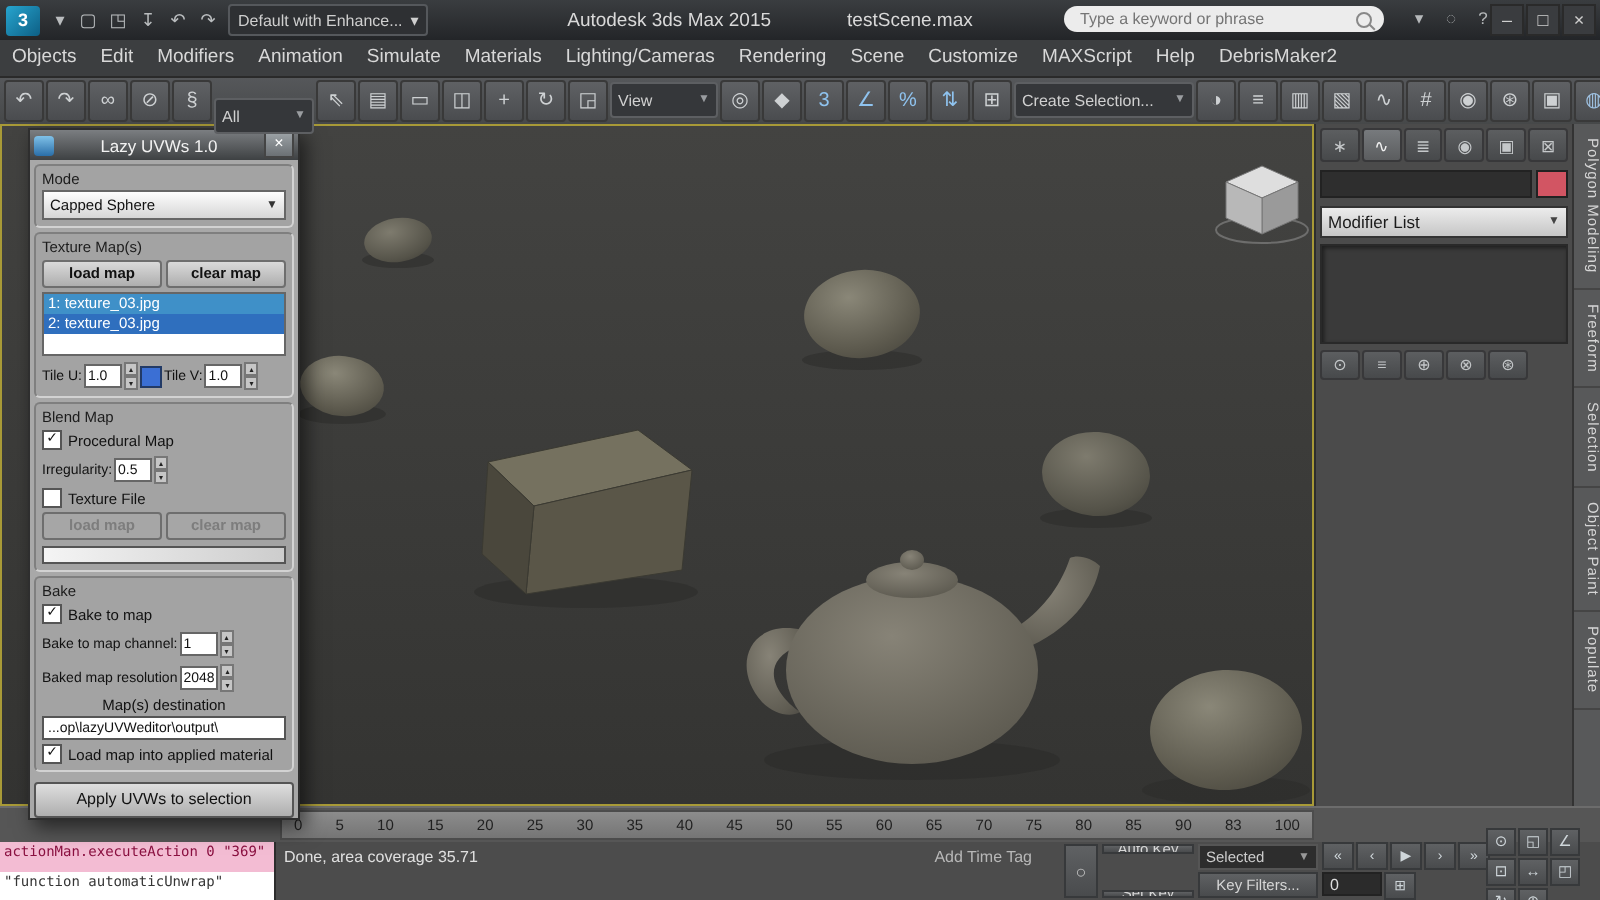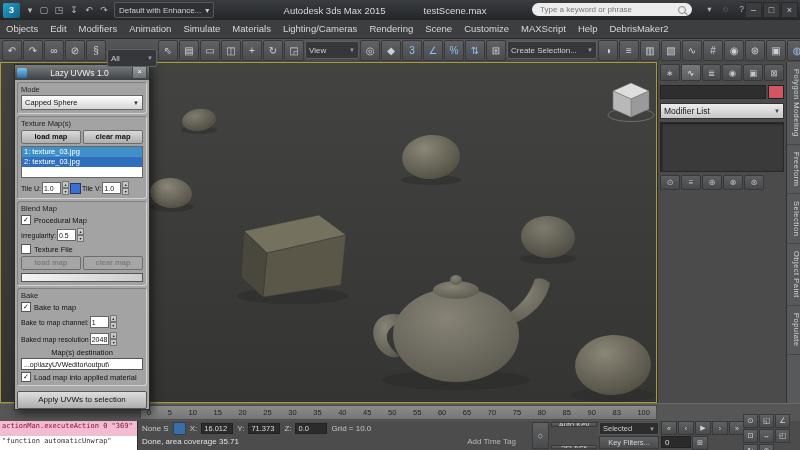--- a/index.html
+++ b/index.html
@@ -442,31 +442,20 @@
       </div>
   </div>
 
   <div class="statusbar">
     <div class="listener">
       <div class="l1">actionMan.executeAction 0 "369"  -- Views: View</div>
       <div class="l2">"function automaticUnwrap"</div>
     </div>
     <div class="sb-mid">
       <div class="sb-row">
-        <span>None S</span>
-        <span class="lock-btn"></span>
-        <span>X:</span>
-        <span class="coord-field">16.012</span>
-        <span>Y:</span>
-        <span class="coord-field">71.373</span>
-        <span>Z:</span>
-        <span class="coord-field">0.0</span>
-        <span>Grid = 10.0</span>
-      </div>
-      <div class="sb-row">
         <span class="sb-status">Done, area coverage 35.71</span>
         <span class="sb-tag">Add Time Tag</span>
       </div>
     </div>
     <div class="sb-right">
       <div class="sk-btn">○</div>
       <div class="kcol">
         <div class="kbtn">Auto Key</div>
         <div class="kbtn">Set Key</div>
       </div>

